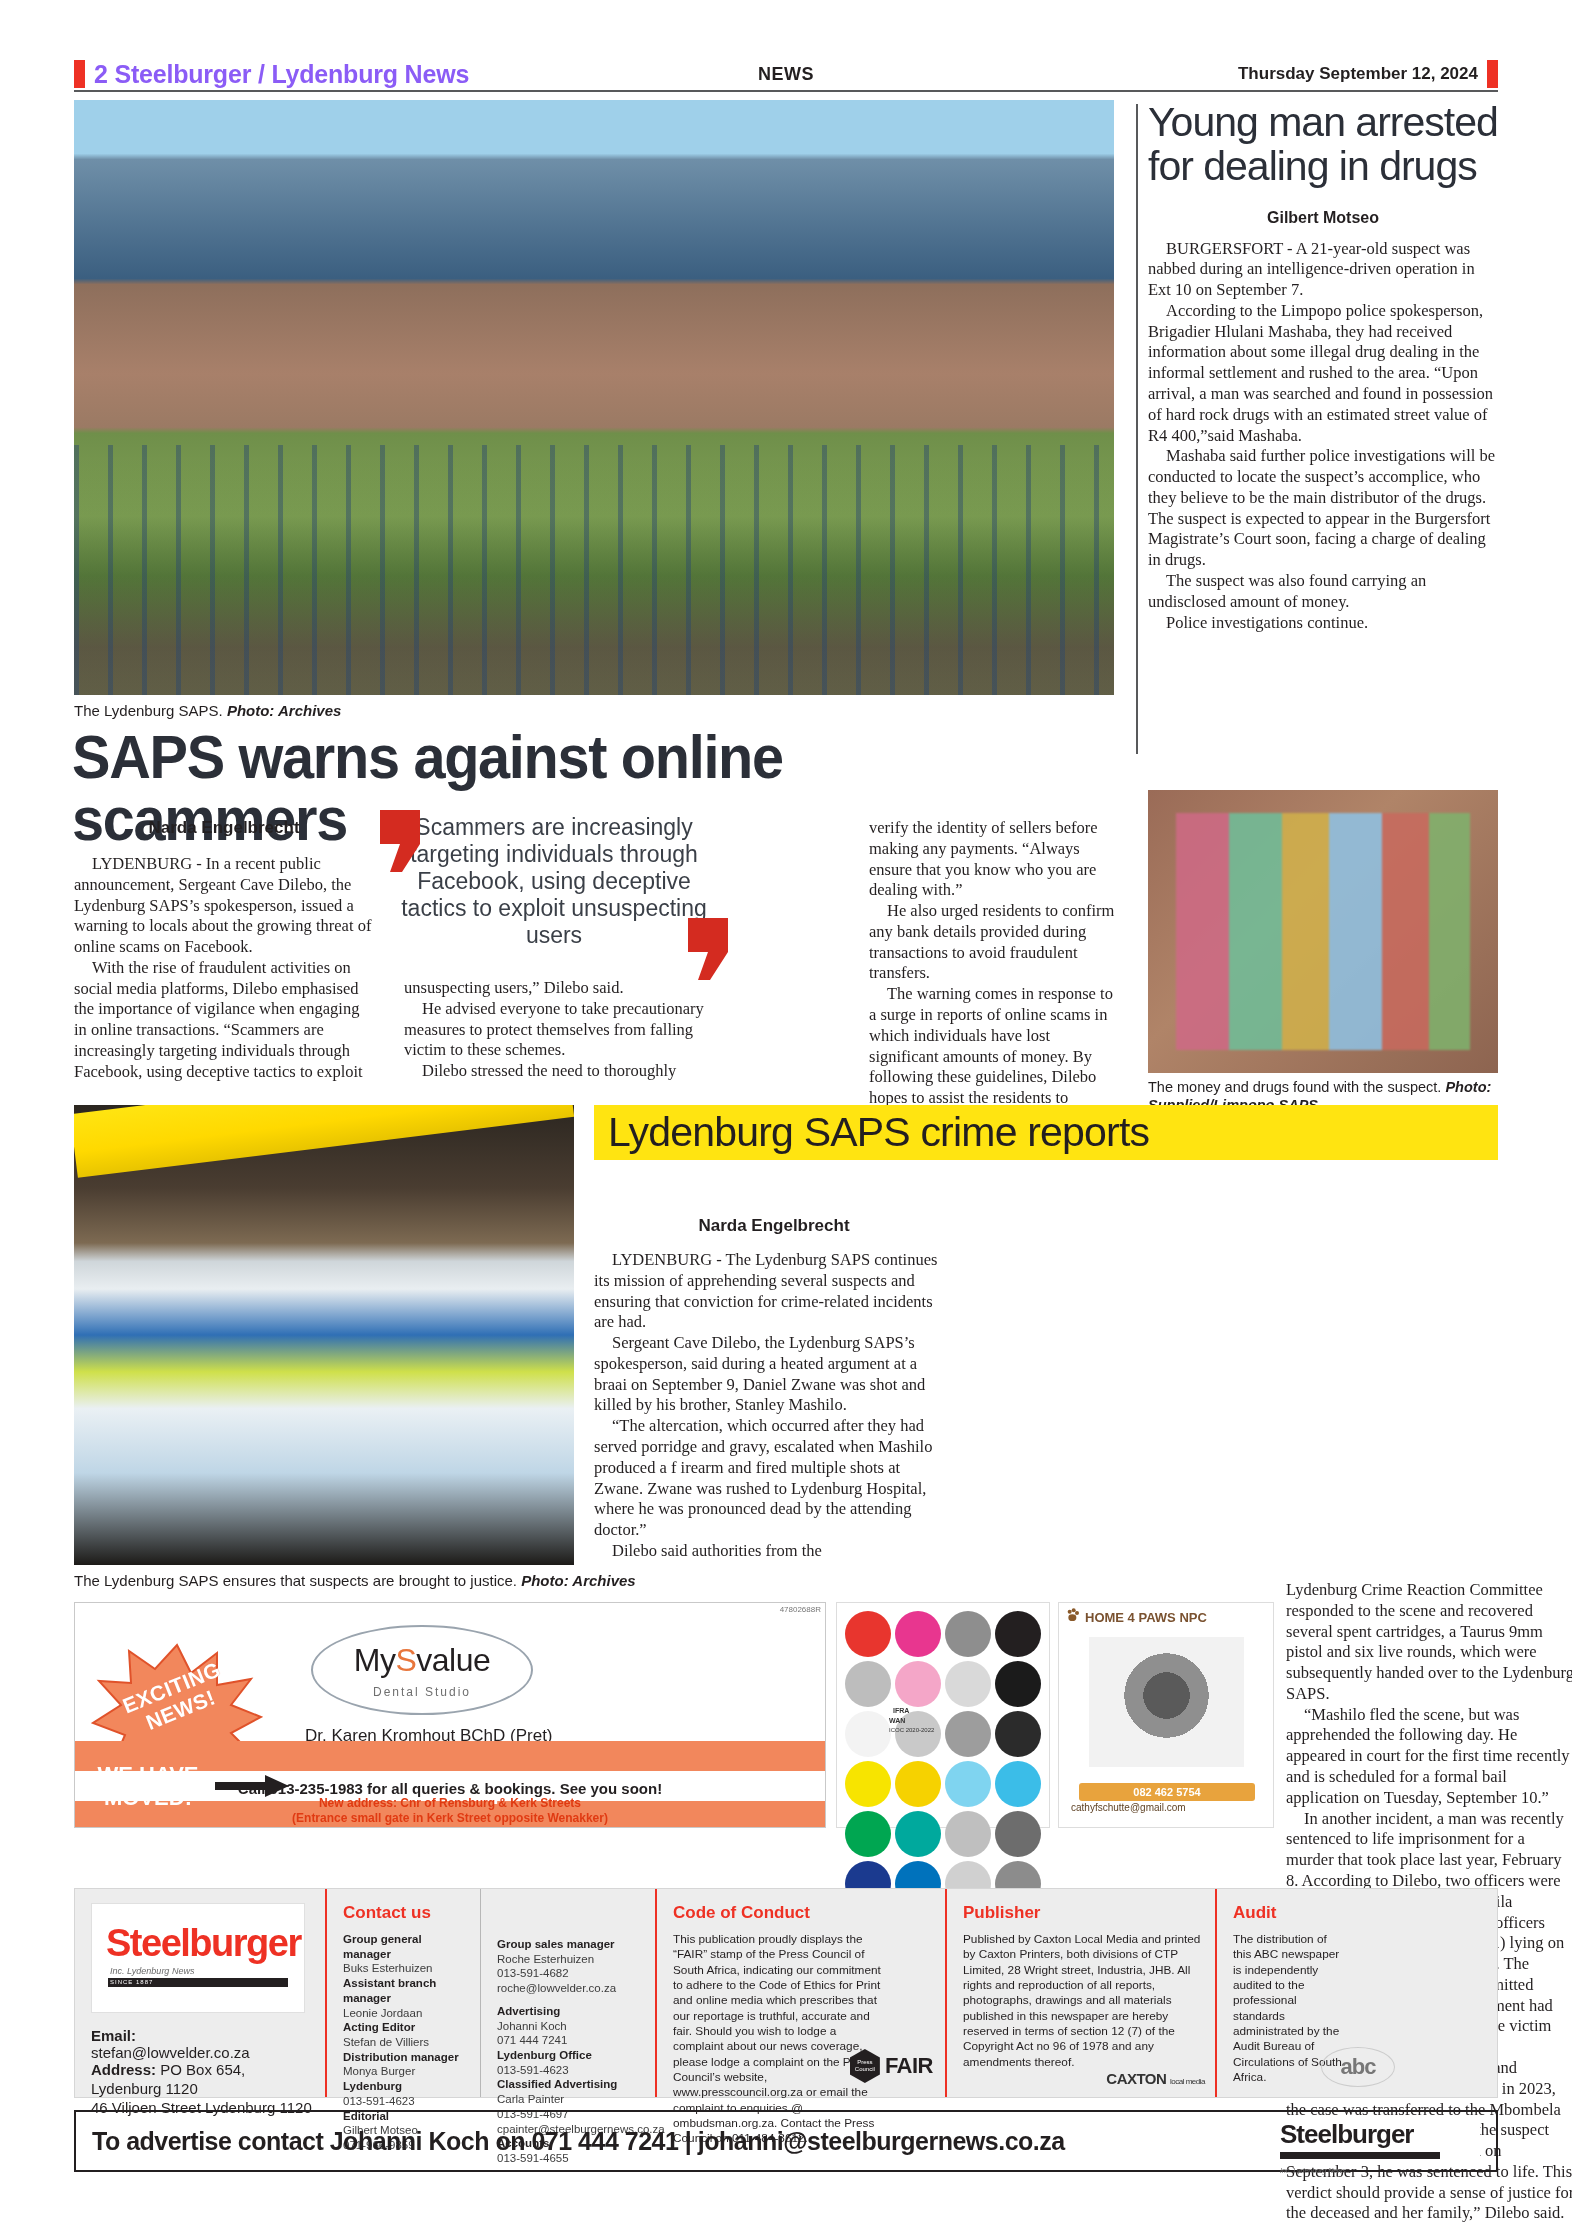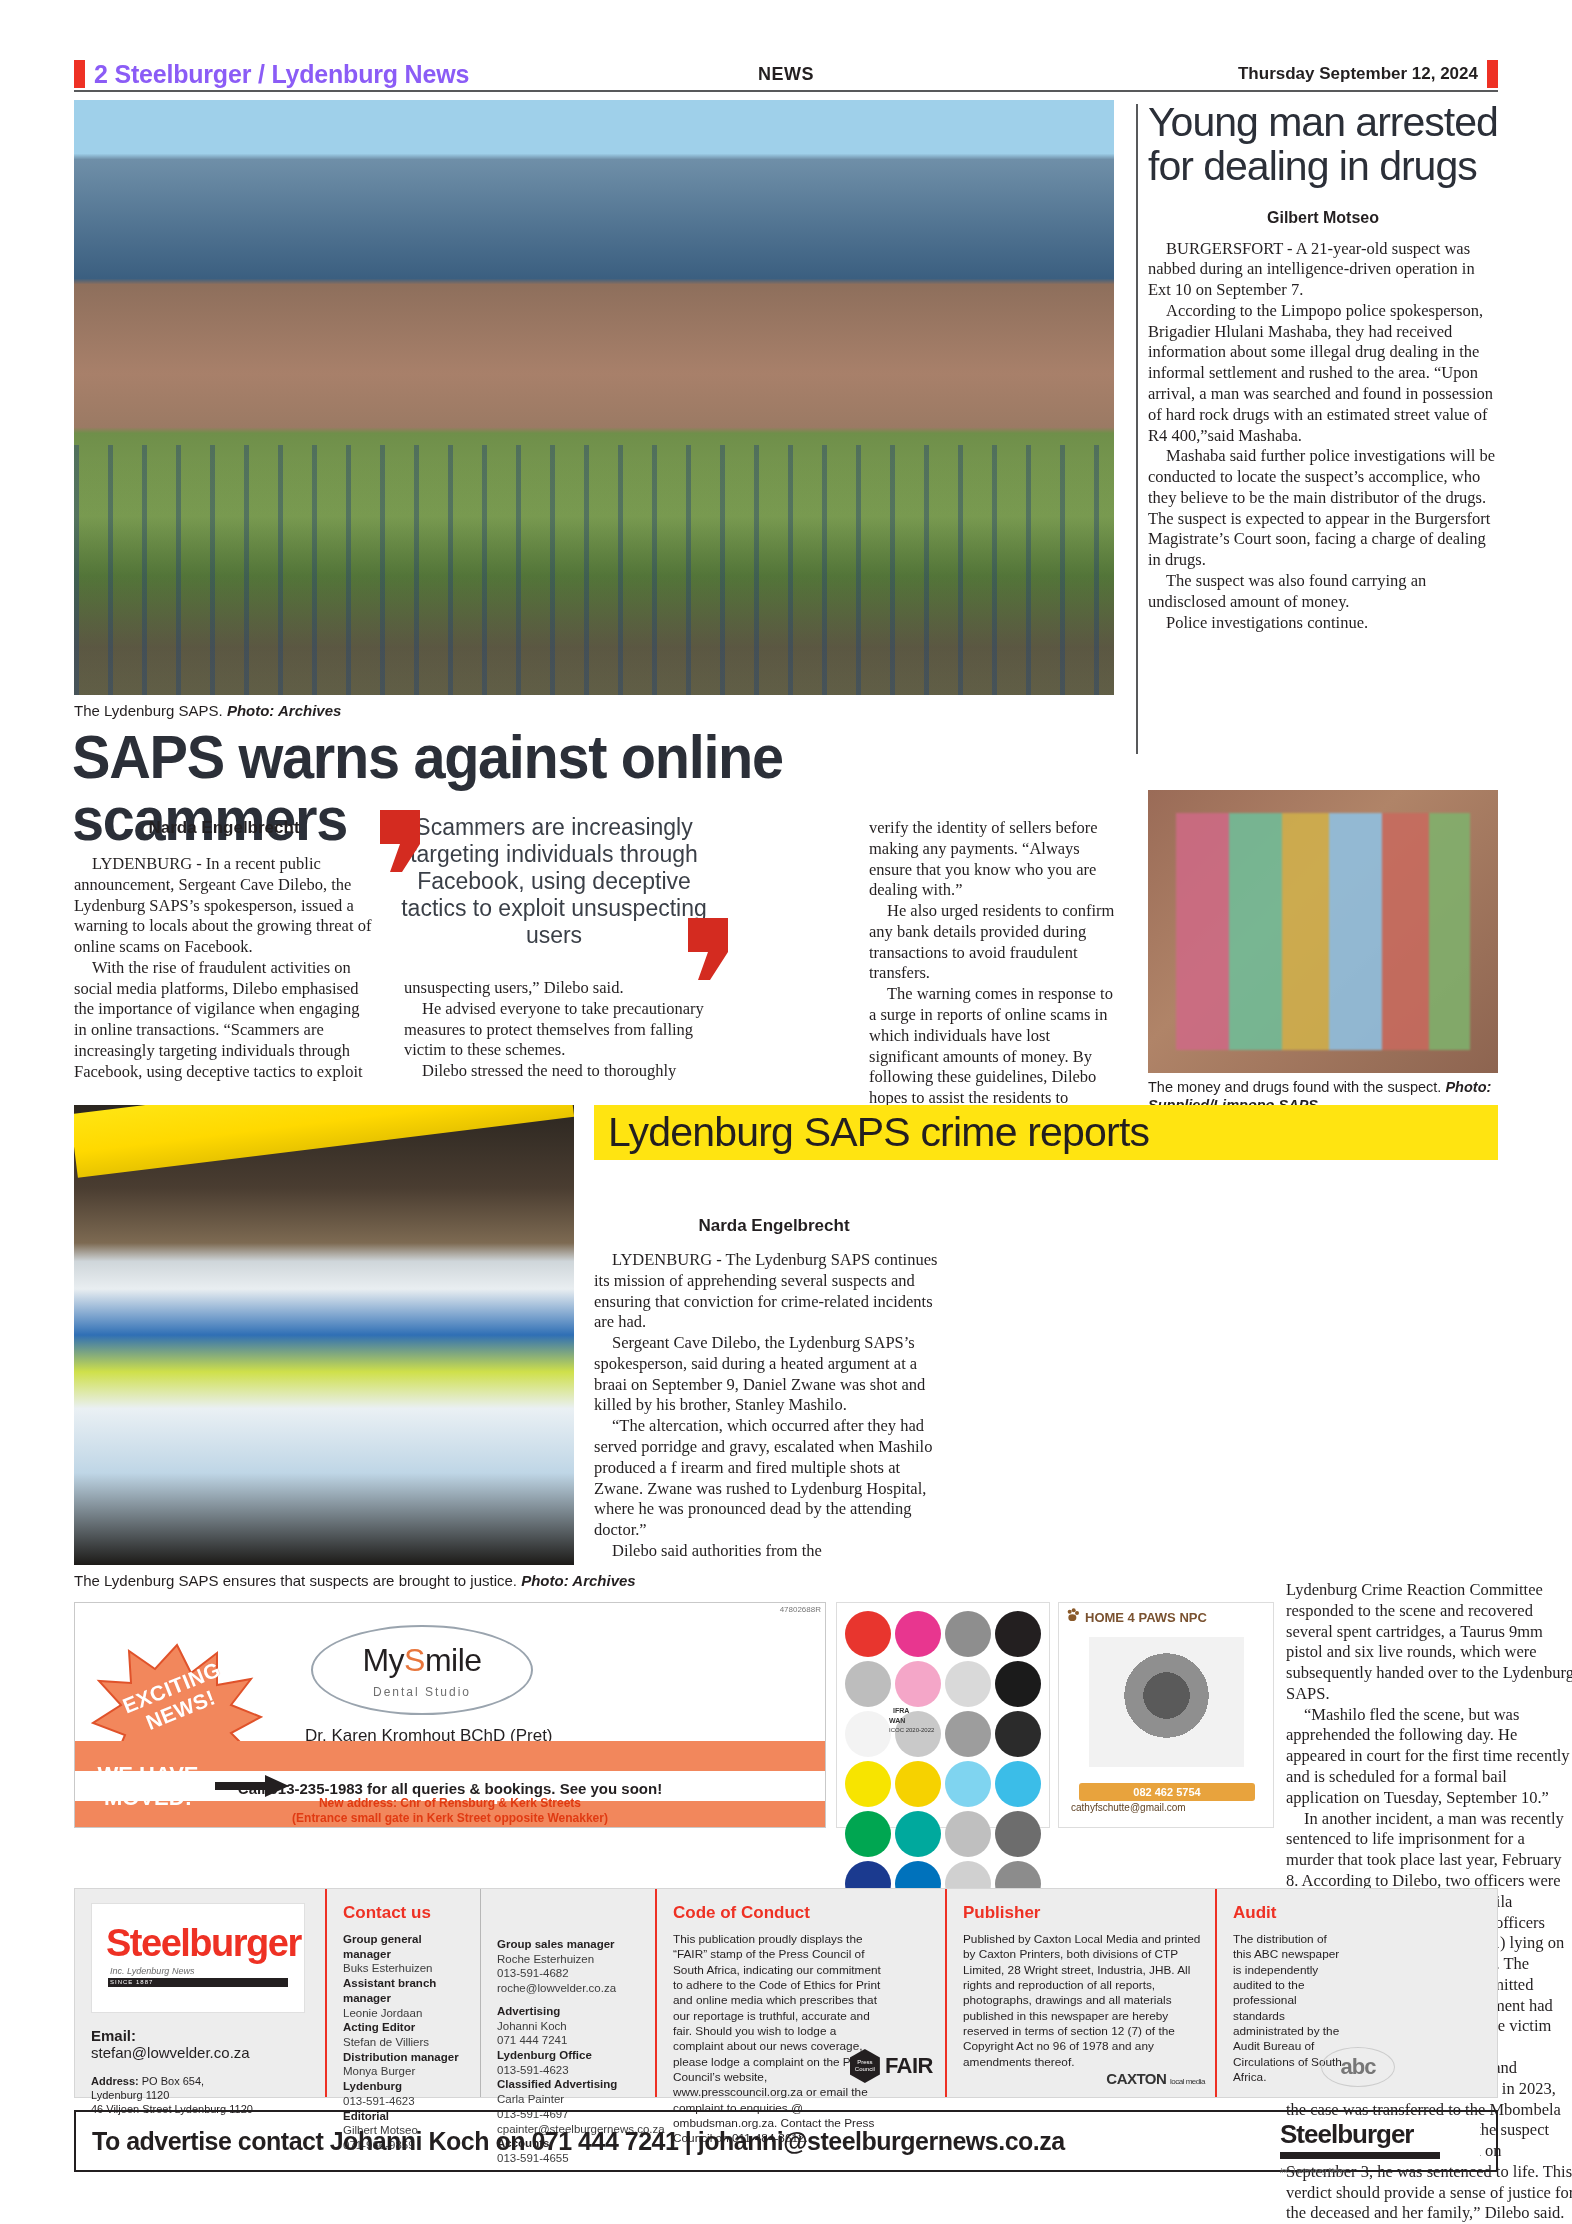--- a/index.html
+++ b/index.html
@@ -170,21 +170,21 @@
   .f-body { font-size:11.8px; line-height:1.3; color:#231f20; }
 
   .logo-box { width:214px; height:110px; background:#fff; border:1px solid #e0e0e0; position:relative; }
   .logo-word { position:absolute; left:14px; top:18px; font-size:38px; font-weight:bold; color:#ee3124; letter-spacing:-1.5px; font-family:"Liberation Sans", sans-serif; }
   .logo-sub { position:absolute; left:18px; top:62px; font-size:9px; font-style:italic; color:#6a6a6a; }
   .logo-bar { position:absolute; left:16px; top:74px; width:180px; height:9px; background:#231f20; }
   .logo-since { position:absolute; left:18px; top:75px; font-size:6px; color:#fff; letter-spacing:1px; }
 
   .f-email-lbl { font-size:15px; font-weight:bold; margin-top:14px; }
   .f-email { font-size:15px; }
-  .f-addr { font-size:11px; margin-top:14px; line-height:1.25; }
+  .f-addr { font-size:15px; line-height:1.25; }
   .f-addr b { font-weight:bold; }
 
   
   .fair { position:absolute; right:12px; bottom:14px; display:flex; align-items:center; gap:5px; }
   .fair-hex { width:30px; height:34px; background:#231f20; clip-path:polygon(50% 0,100% 25%,100% 75%,50% 100%,0 75%,0 25%); position:relative; }
   .fair-hex span { position:absolute; inset:0; display:flex; align-items:center; justify-content:center; color:#fff; font-size:6px; text-align:center; line-height:1.1; }
   .fair-txt { font-size:22px; font-weight:bold; letter-spacing:-0.5px; }
 
   .caxton { position:absolute; right:10px; bottom:10px; font-size:15px; font-weight:bold; color:#333; letter-spacing:-0.5px;}
   .caxton small { font-size:8px; font-weight:normal; }
@@ -358,21 +358,21 @@
 
     <div class="ad-dental">
       <span class="ad-code">47802688R</span>
 
       <svg class="starburst" viewBox="0 0 172 150">
         <path fill="#f2875c" stroke="#e0522a" stroke-width="2" d="M86 2 L100 30 L126 10 L126 42 L160 36 L140 62 L170 74 L140 90 L164 114 L132 114 L138 146 L110 126 L96 150 L82 124 L58 144 L54 112 L22 120 L34 92 L2 80 L30 62 L8 38 L40 40 L38 8 L64 26 Z"></path>
       </svg>
       <div class="star-txt">EXCITING NEWS!</div>
 
       <div class="mysmile-oval">
-        <div class="mysmile-top"><span>My</span><span class="s">S</span><span>mile</span></div>
+        <div class="mysmile-top"><span>My</span><span class="s">S</span><span>value</span></div>
         <div class="mysmile-sub">Dental  Studio</div>
       </div>
 
       <div class="dds">
         <div>Dr. Karen Kromhout BChD (Pret)</div>
         <div>Dr. Auke van der Meulen BChD (Pret)</div>
       </div>
 
       <div class="ad-orangeband"></div>
       <div class="phones">013-235-1983 | 013-235-4563</div>

